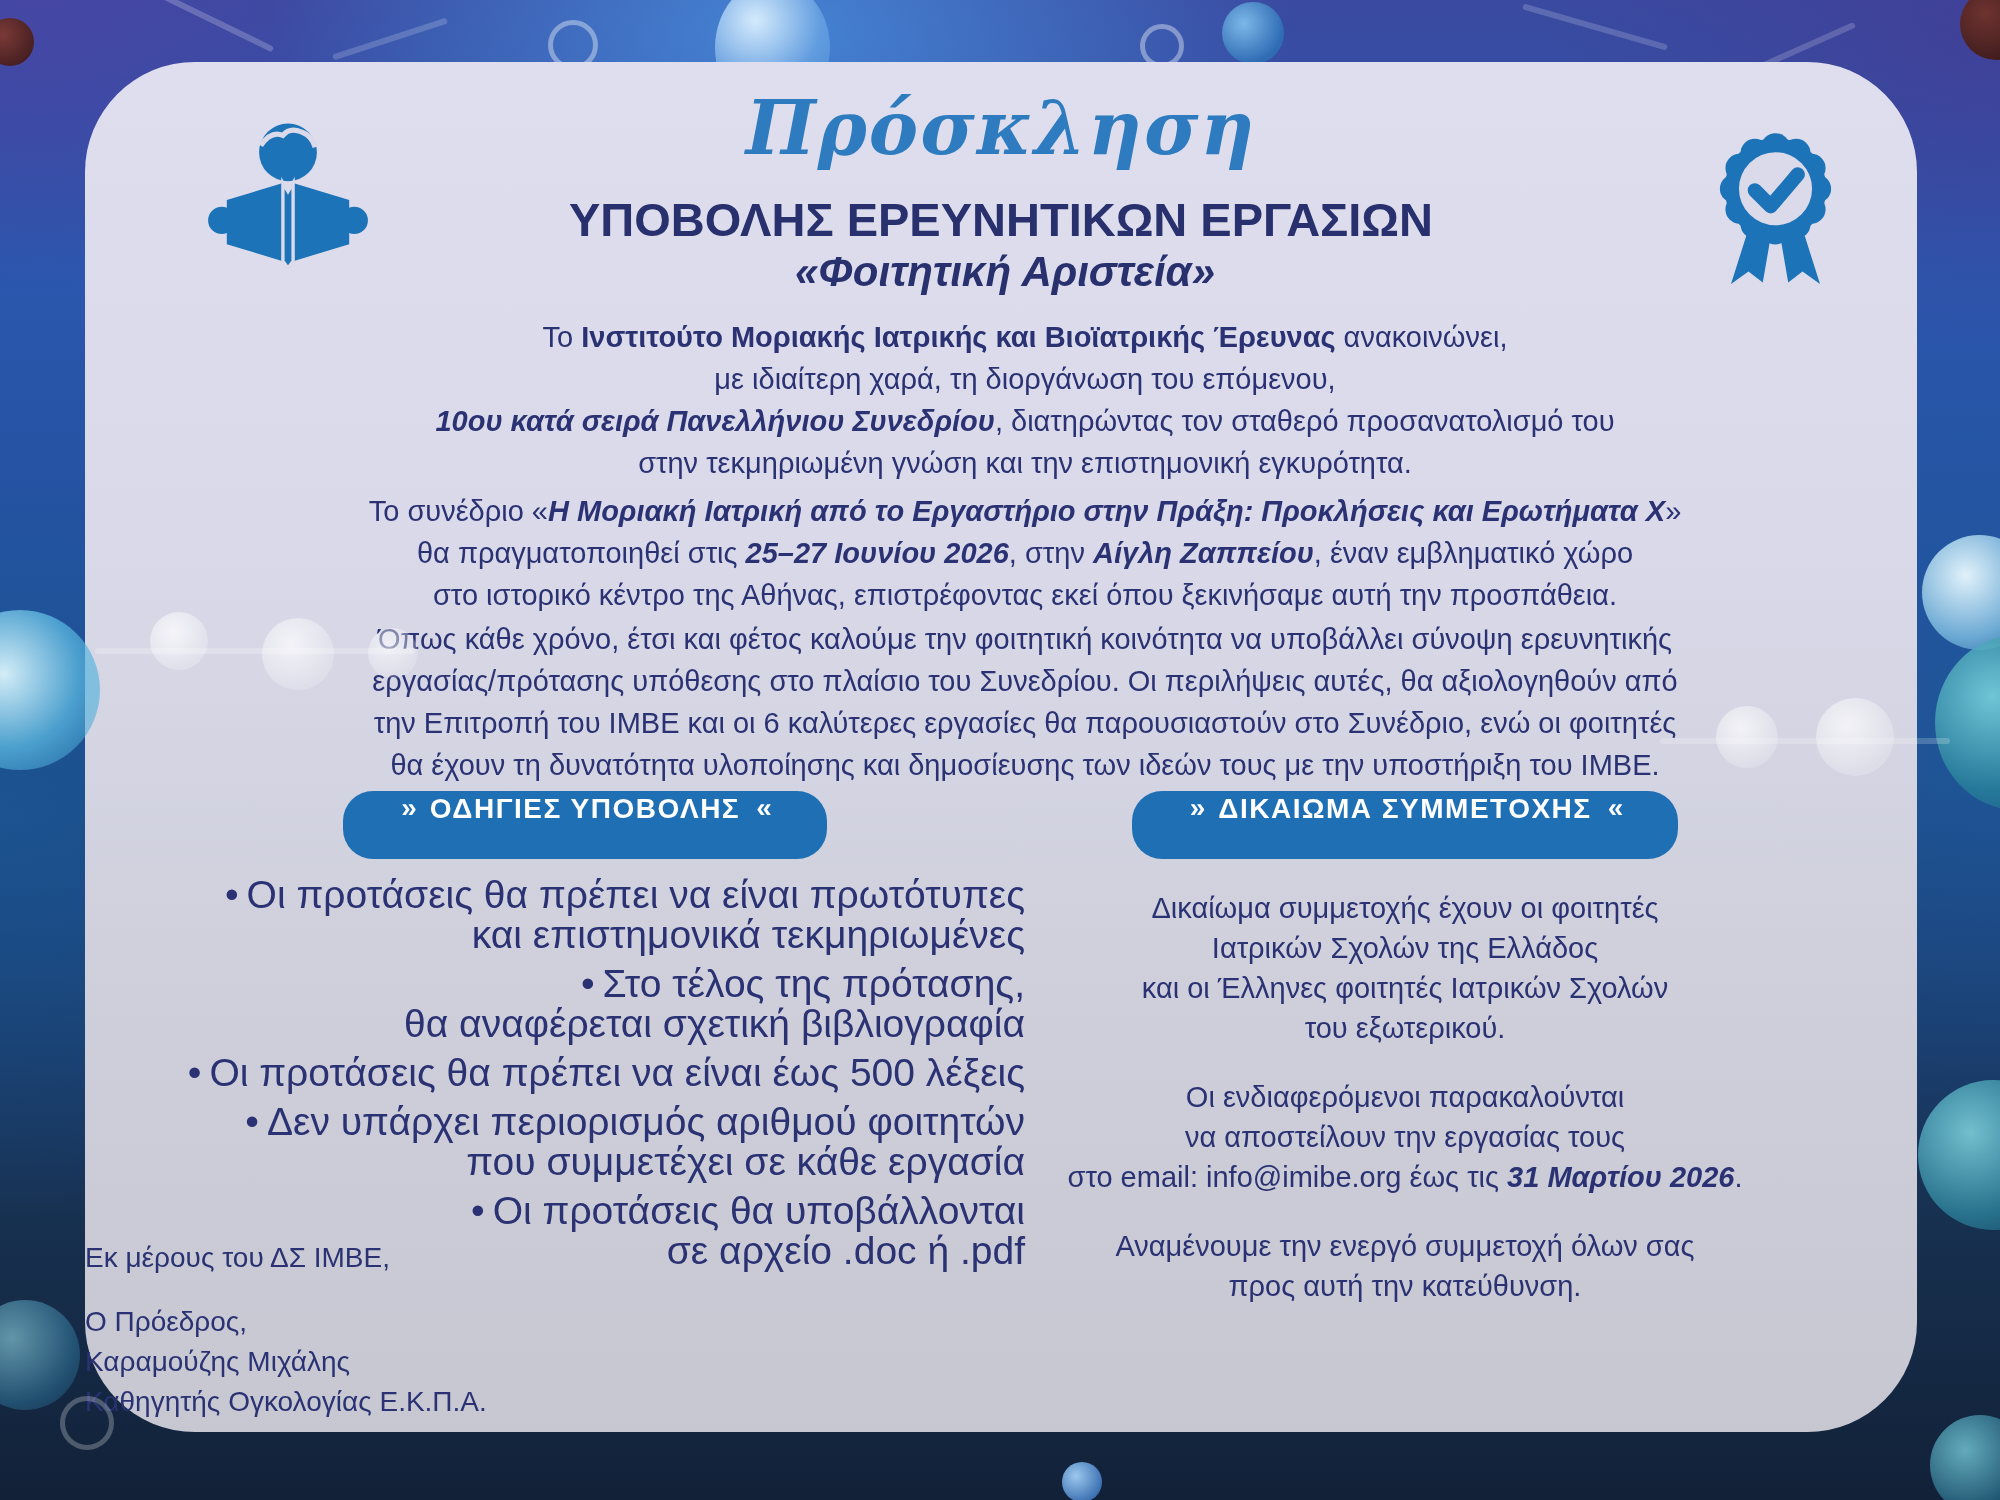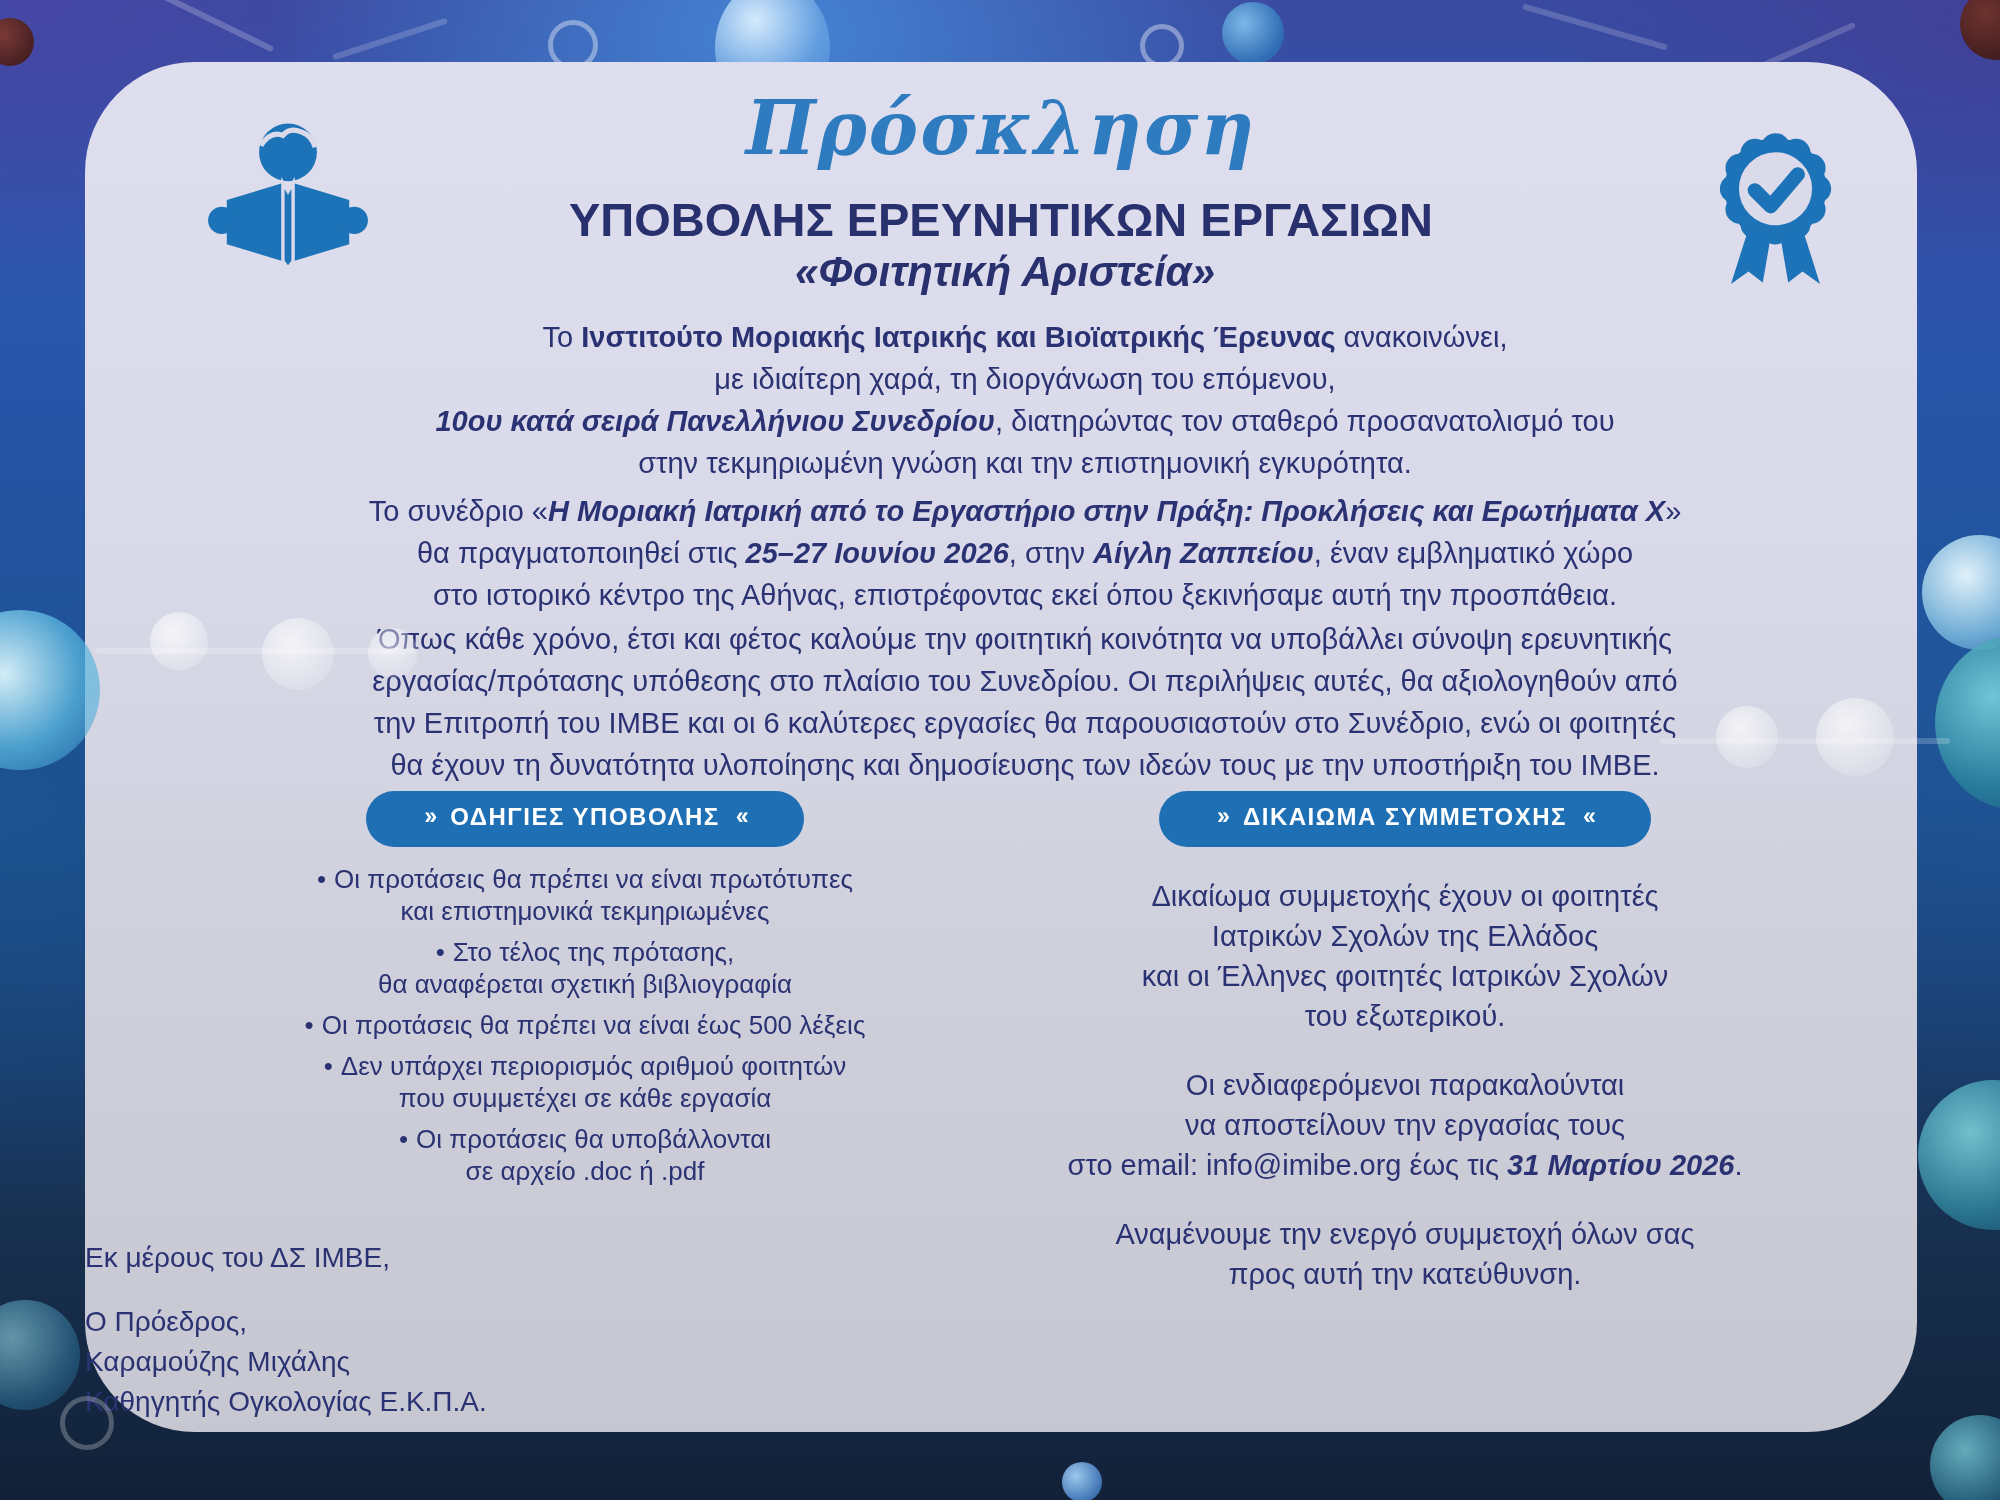--- a/index.html
+++ b/index.html
@@ -33,23 +33,23 @@
     font-size:29px;line-height:42px;white-space:pre-line;padding-left:24px;}
   .p1{top:254px;}
   .p2{top:428px;}
   .p3{top:556px;}
   .b{font-weight:700;}
   .i{font-style:italic;}
   .col{position:absolute;top:729px;}
   .col-left{left:60px;width:880px;}
   .col-right{left:920px;width:800px;}
   .pill{display:block;margin:0 auto 16px;width:max-content;background:#1e6fb4;color:#fff;
-    border-radius:30px;padding:0 42px;height:56px;line-height:51px;font-size:24px;font-weight:700;letter-spacing:1.5px;}
+    border-radius:30px;padding:0 42px;height:68px;line-height:36px;font-size:28px;font-weight:700;letter-spacing:1.5px;}
   .chev{font-weight:700;letter-spacing:-3px;margin:0 16px;display:inline-block;transform:translateY(-1px);}
-  .bullet{font-size:26px;line-height:32px;color:#2a3273;text-align:center;white-space:pre-line;margin-bottom:9px;}
+  .bullet{font-size:39px;line-height:40px;color:#2a3273;text-align:right;white-space:pre-line;margin-bottom:9px;}
   .bdot{margin-right:8px;}
   .rp{font-size:29px;line-height:40px;color:#2a3273;text-align:center;white-space:pre-line;margin-bottom:14px;}
   .footer{position:absolute;left:0;top:1176px;width:100%;text-align:left;color:#2a3273;
     font-size:28px;line-height:40px;}
   .f1{margin-bottom:24px;}
   .icon{position:absolute;}
   .reader-icon{left:118px;top:52px;width:170px;height:155px;}
   .award-icon{left:1608px;top:60px;width:165px;height:178px;}
 </style>
 </head>

